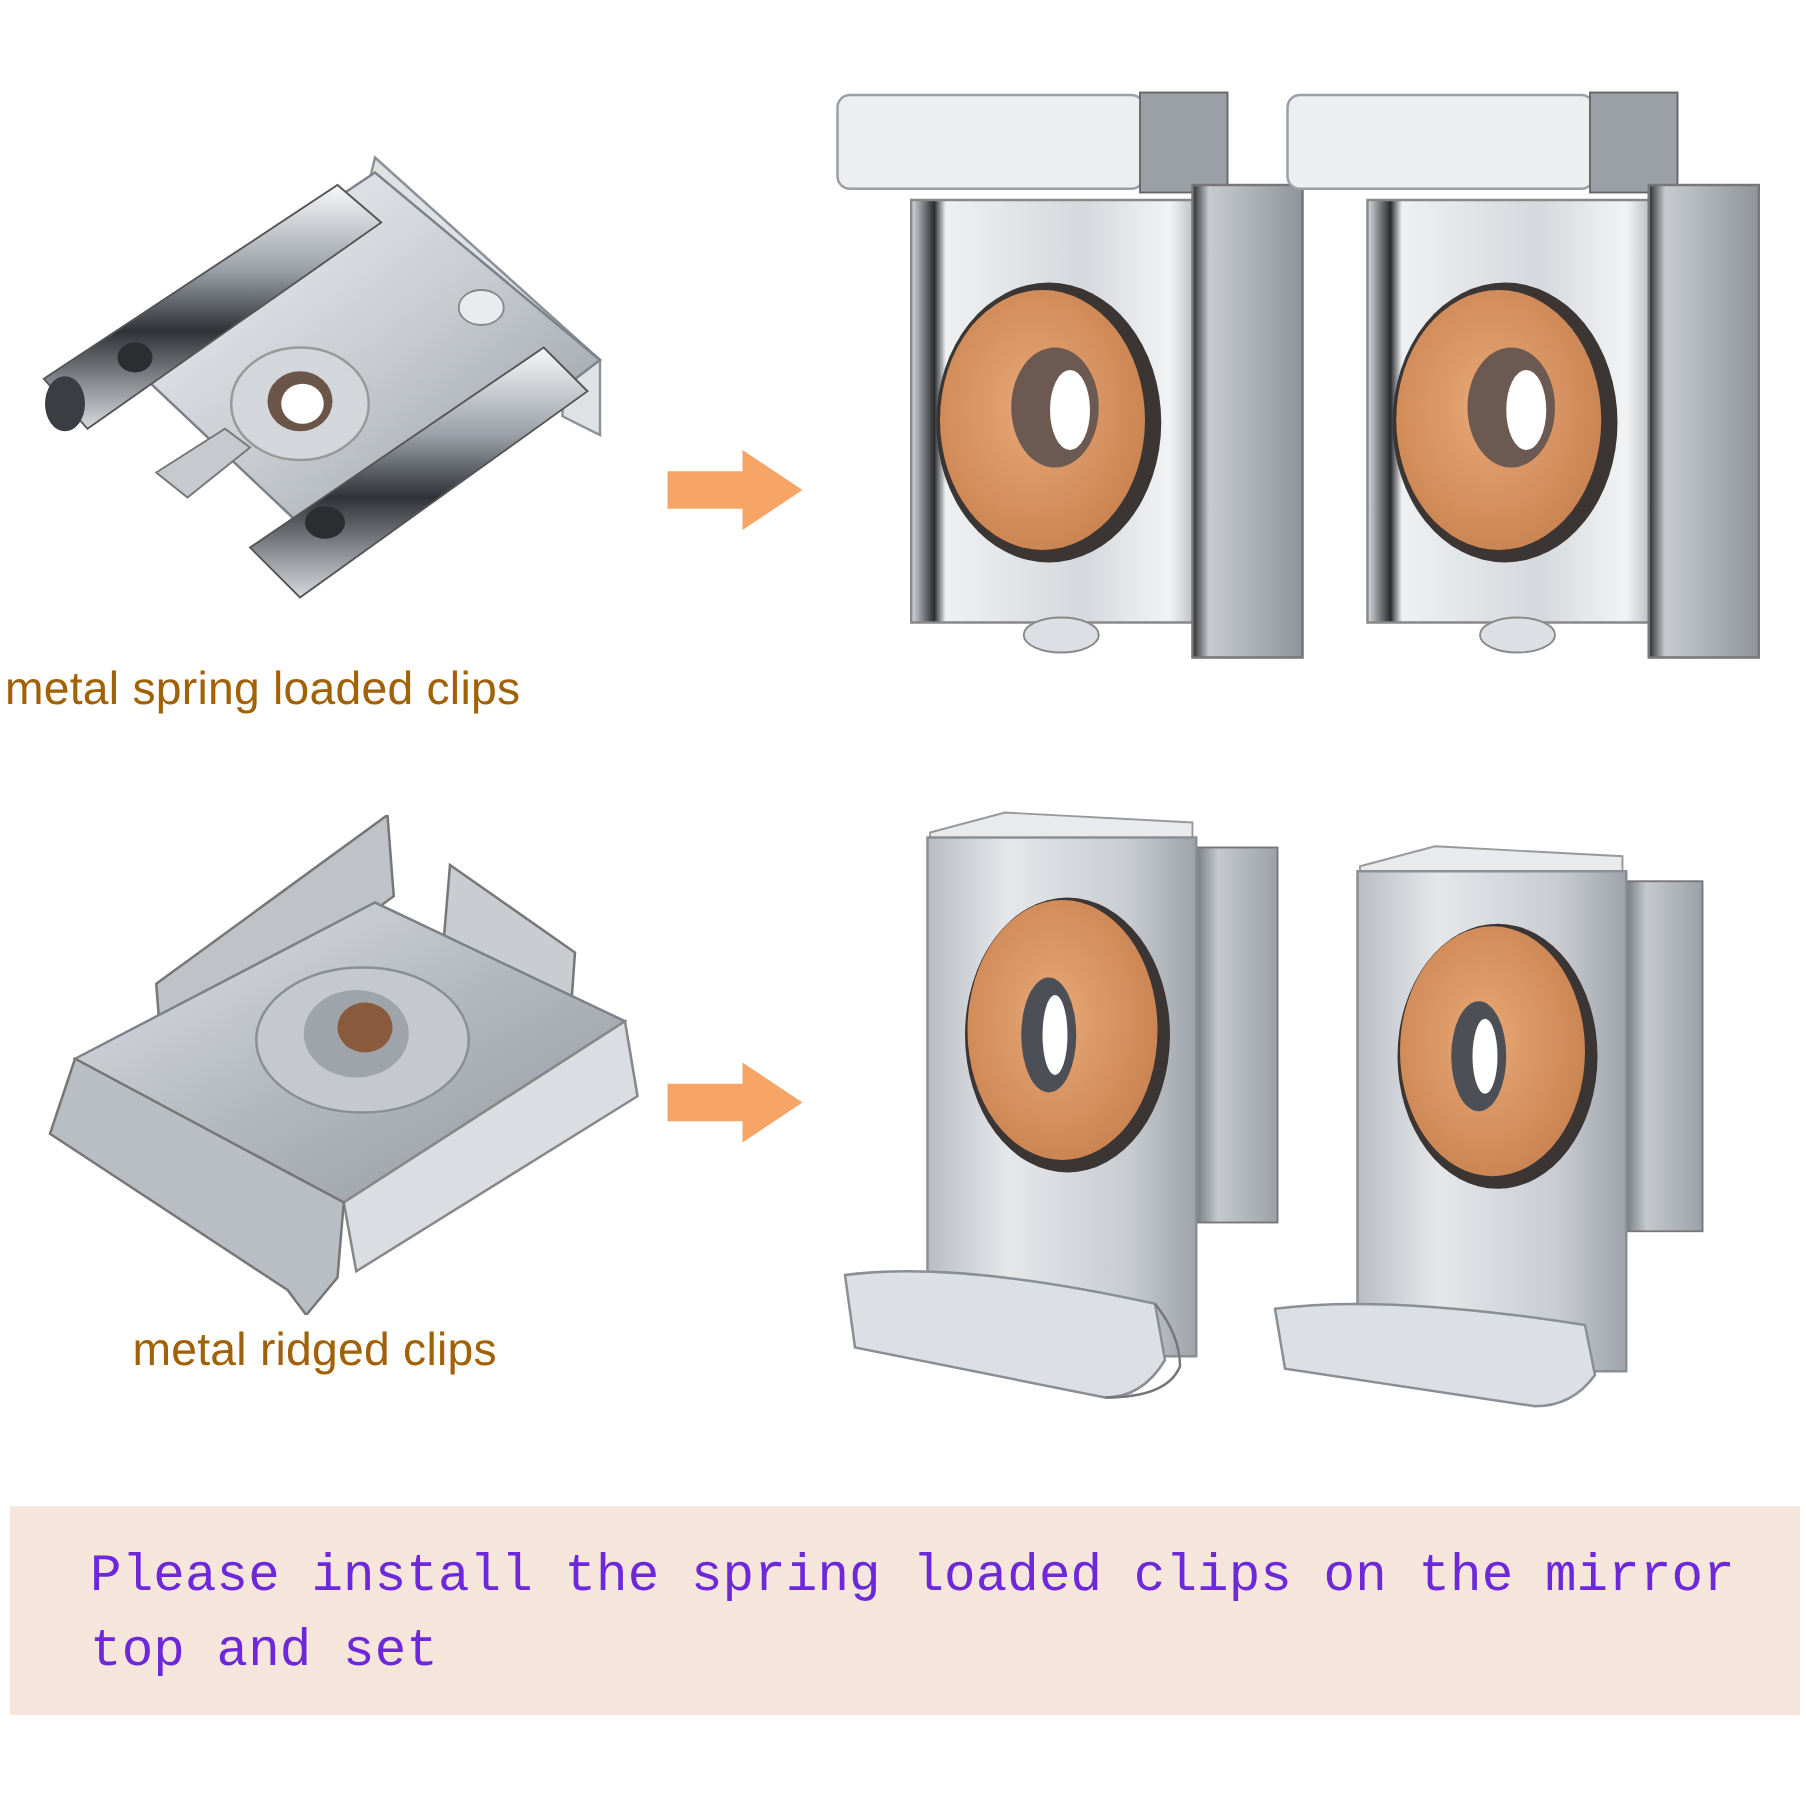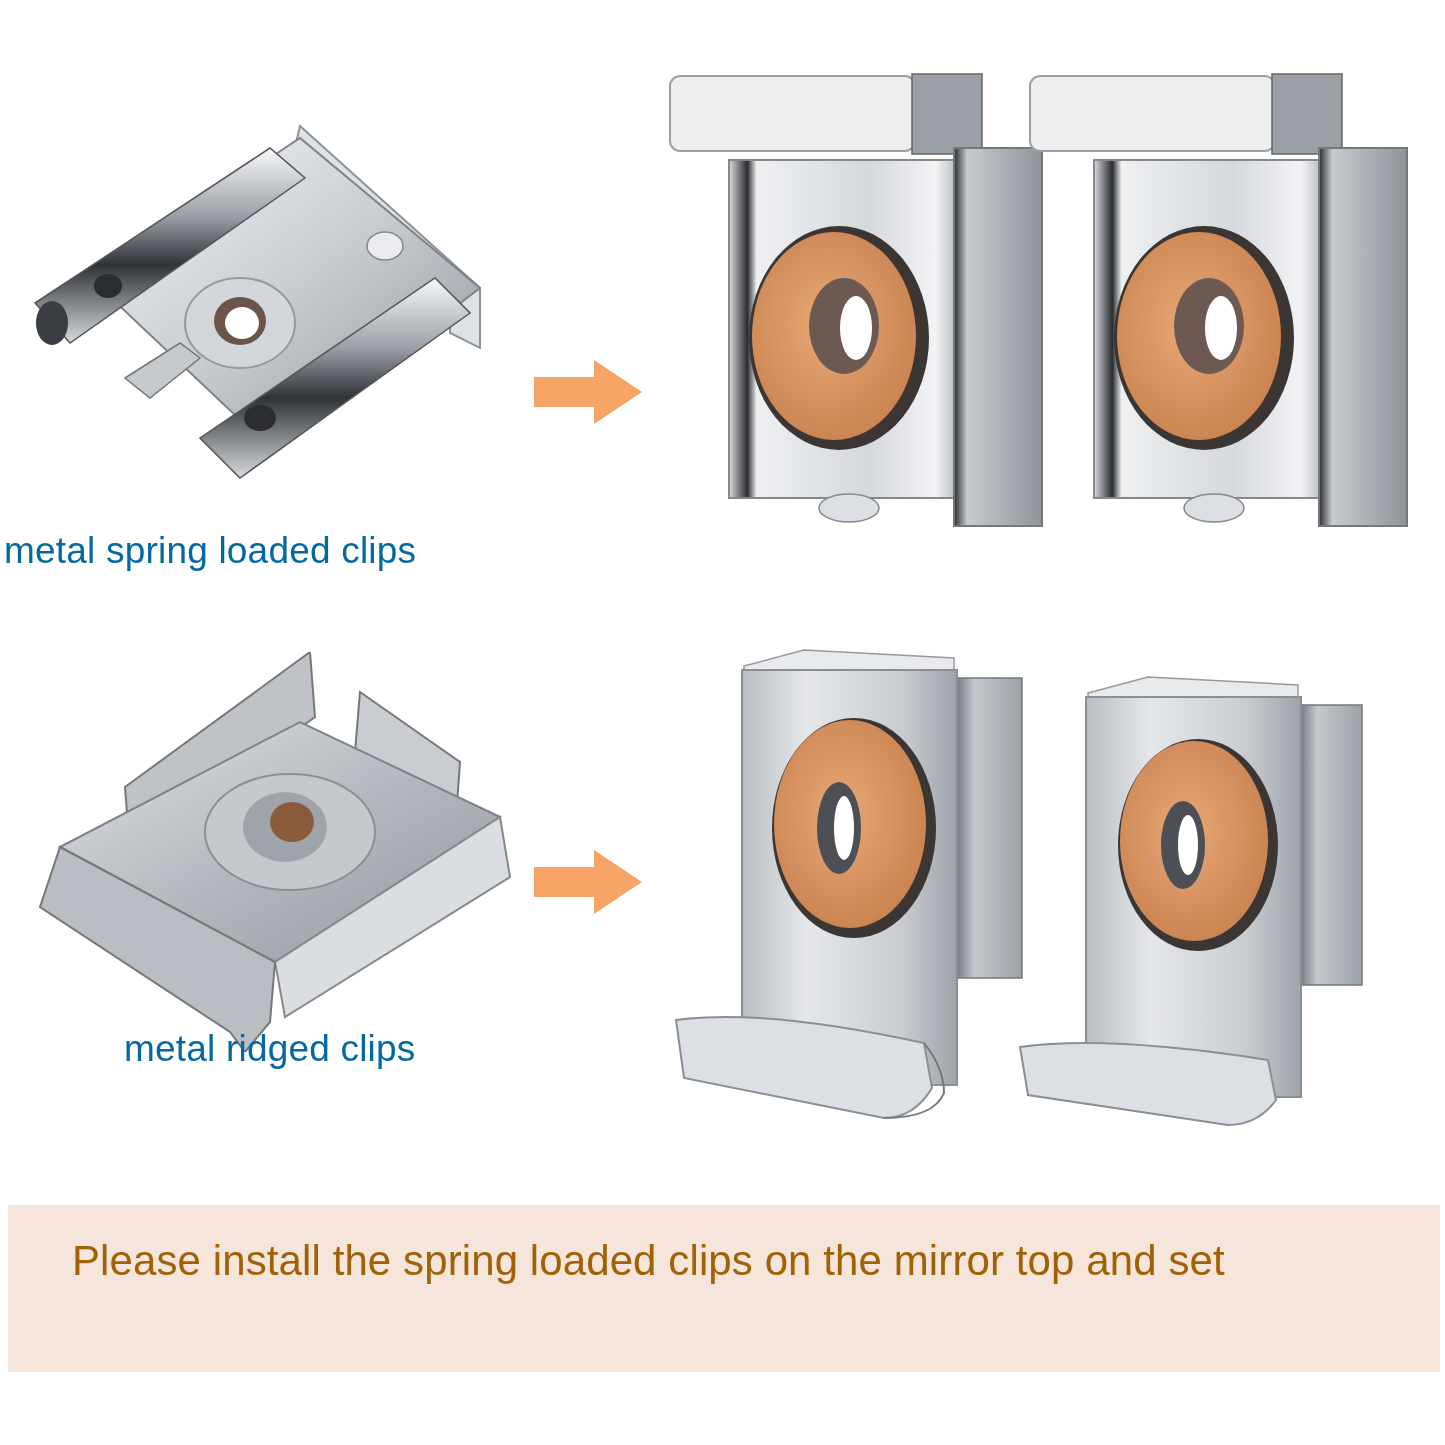--- a/index.html
+++ b/index.html
@@ -1,21 +1,21 @@
 <!DOCTYPE html>
 <html><head>
 <meta charset="utf-8">
 <style>
   html, body { margin:0; padding:0; background:#ffffff; }
   body { width:1445px; height:1445px; position:relative; overflow:hidden;
          font-family:"Liberation Sans", "DejaVu Sans", sans-serif; color:#111; }
   .abs { position:absolute; }
-  .label { font-size:37px; color:#0369a1; white-space:nowrap; letter-spacing:0.2px; }
+  .label { font-size:37px; color:#a16207; white-space:nowrap; letter-spacing:0.2px; }
   .note-box { left:8px; top:1205px; width:1432px; height:167px; background:#f5e5da; }
-  .note-text { position:absolute; left:64px; top:26px; font-size:42px; line-height:60px; color:#a16207; letter-spacing:0.1px; }
+  .note-text { position:absolute; left:64px; top:26px; font-size:42px; line-height:60px; color:#6d28d9; letter-spacing:0.1px;font-family:Liberation Mono, monospace; }
   svg { display:block; }
 </style>
 </head>
 <body>
 
 <div class="abs" style="left:30px;top:118px;width:480px;height:400px;">
   <svg width="480" height="400" viewBox="0 0 480 400">
     <defs>
       <linearGradient id="mA" x1="0" y1="0" x2="1" y2="1">
         <stop offset="0" stop-color="#f4f5f7"></stop>
@@ -129,21 +129,21 @@
     <polygon points="245,310 470,165 480,225 255,365" fill="#dadde1" stroke="#888" stroke-width="2"></polygon>
 
     <polygon points="10,255 30,195 245,310 240,370 215,400 200,380" fill="#b9bec4" stroke="#777" stroke-width="2"></polygon>
 
     <ellipse cx="260" cy="180" rx="85" ry="58" fill="#c5c9ce" stroke="#8a8f96" stroke-width="2"></ellipse>
     <ellipse cx="255" cy="175" rx="42" ry="35" fill="#9fa4ab"></ellipse>
     <ellipse cx="262" cy="170" rx="22" ry="20" fill="#8a5a3c"></ellipse>
   </svg>
 </div>
 
-<div class="abs label" style="left:106px;top:1028px;margin-left:18px;">metal ridged clips</div>
+<div class="abs label" style="left:106px;top:1059px;">metal ridged clips</div>
 
 <div class="abs" style="left:532px;top:850px;width:110px;height:64px;">
   <svg width="110" height="64" viewBox="0 0 110 64">
     <polygon points="2,17 62,17 62,0 110,32 62,64 62,47 2,47" fill="#f7a566"></polygon>
   </svg>
 </div>
 
 <div class="abs" style="left:674px;top:648px;width:350px;height:480px;">
   <svg width="350" height="480" viewBox="0 0 350 480">
     <defs>

